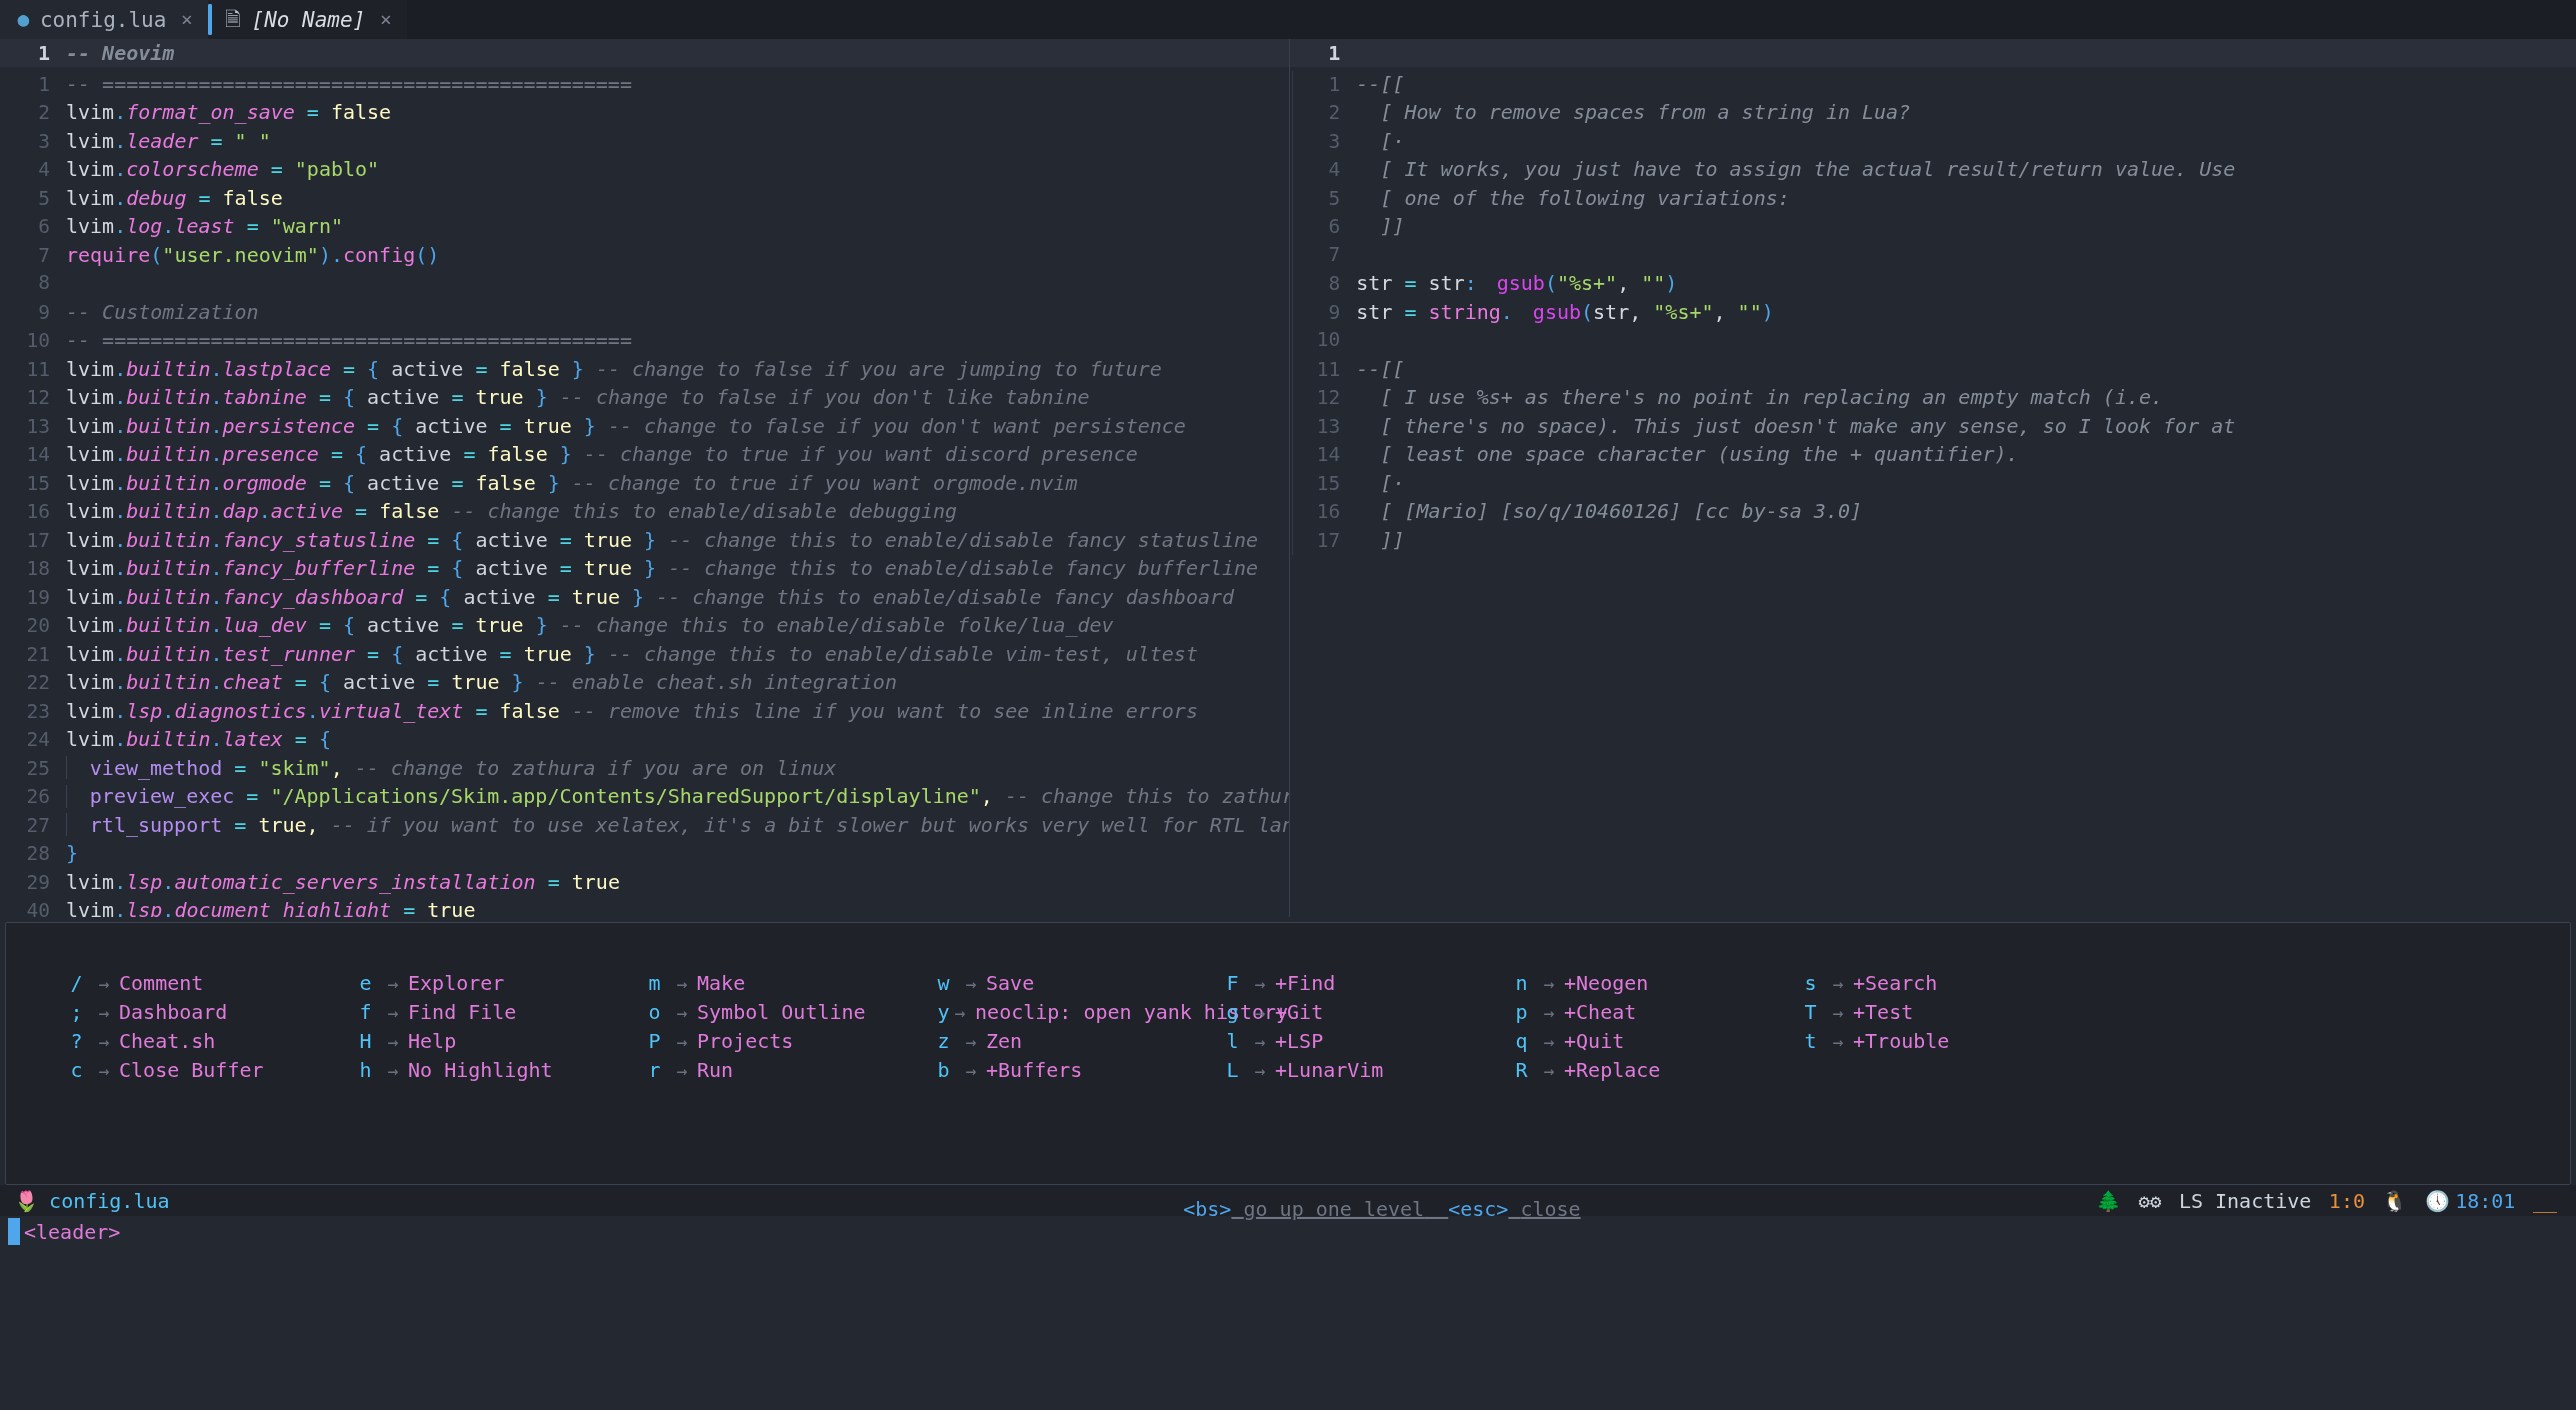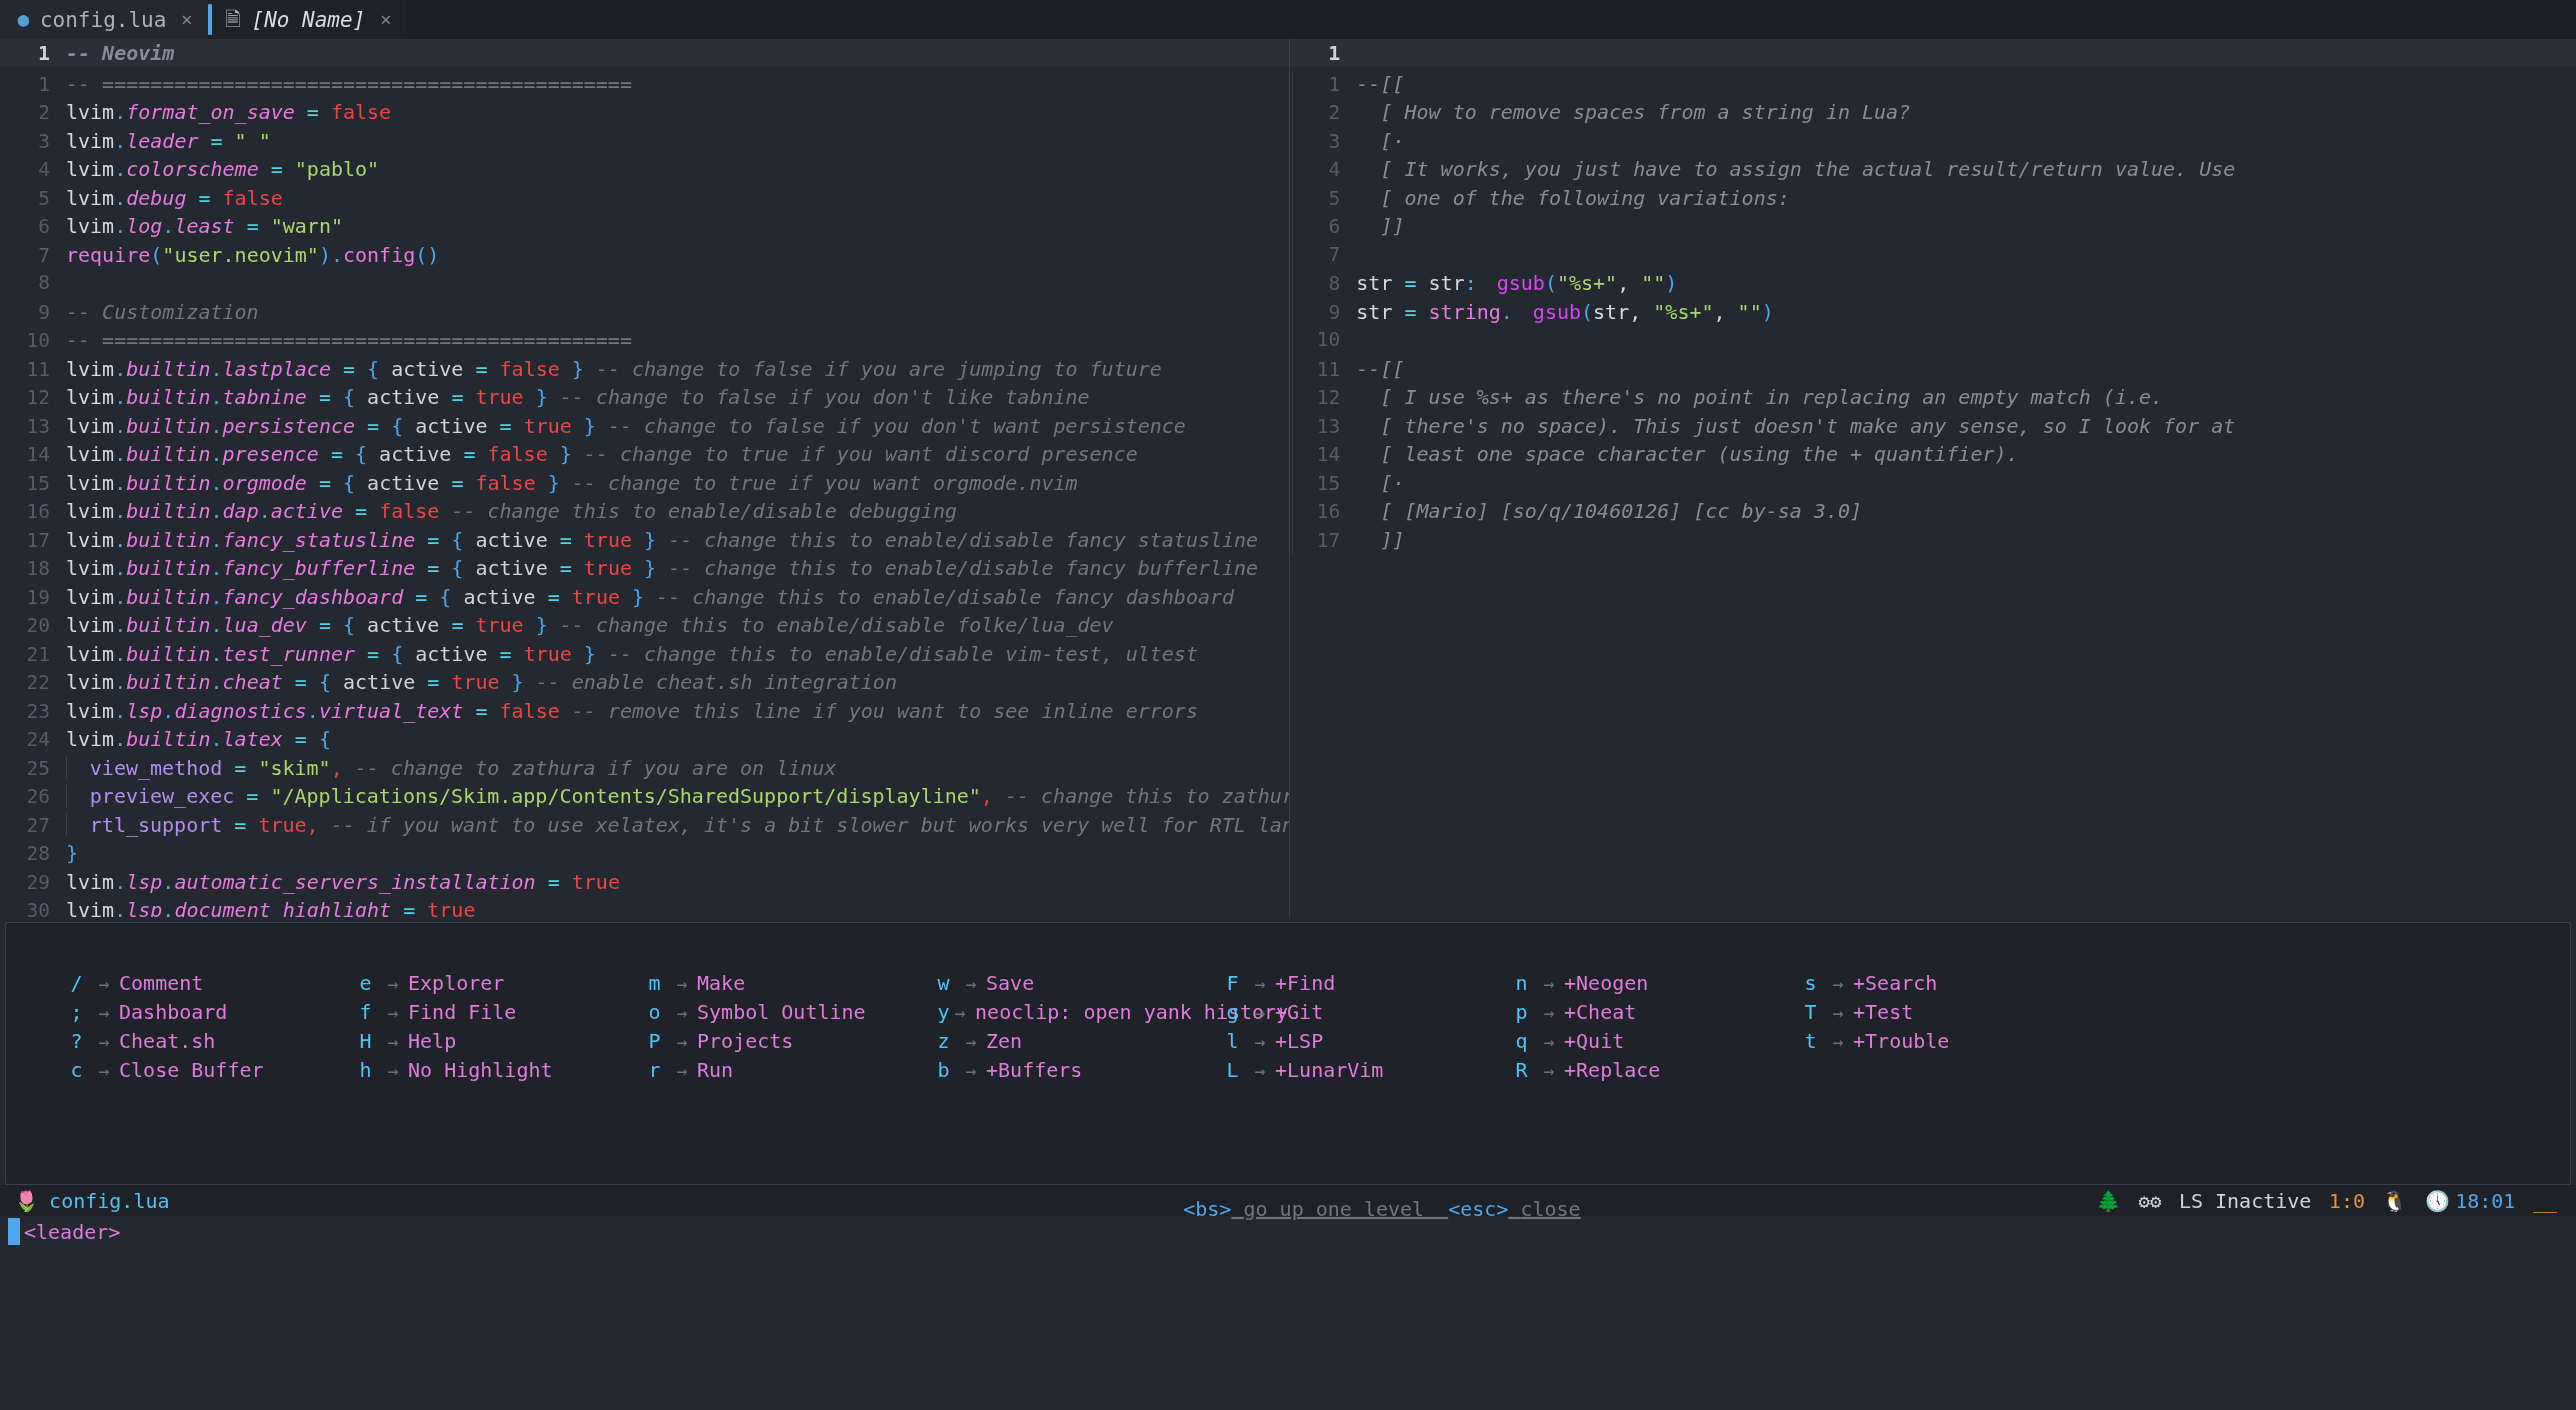--- a/index.html
+++ b/index.html
@@ -119,21 +119,21 @@
     color: #555d6b;
     font-size: 19.5px;
   }
   .ctext { white-space: pre; }
 
   
   .t-plain   { color: #d4d9e1; }
   .t-dot     { color: #4fa6ea; }
   .t-prop    { color: #e879de; font-style: italic; }
   .t-eq      { color: #4fd4e4; }
-  .t-bool    { color: #ef4444; }
+  .t-bool    { color: #fef9c3; }
   .t-str     { color: #a7d96a; }
   .t-com     { color: #6f7682; font-style: italic; }
   .t-brace   { color: #4fa6ea; }
   .t-key     { color: #b48ef0; }
   .t-fn      { color: #d946ef; margin-left: 20px; }
   .t-pink    { color: #e879de; }
   .t-white   { color: #cfd5de; }
   .t-comtxt  { color: #858d99; font-style: italic; }
 
   .indentguide {
@@ -287,21 +287,21 @@
           <div class="cline"><span class="lnum">20</span><span class="ctext"><span class="t-plain">lvim</span><span class="t-dot">.</span><span class="t-prop">builtin</span><span class="t-dot">.</span><span class="t-prop">lua_dev</span><span class="t-plain"> </span><span class="t-eq">=</span><span class="t-plain"> </span><span class="t-brace">{</span><span class="t-white"> active </span><span class="t-eq">=</span><span class="t-plain"> </span><span class="t-bool">true</span><span class="t-plain"> </span><span class="t-brace">}</span><span class="t-com"> -- change this to enable/disable folke/lua_dev</span></span></div>
           <div class="cline"><span class="lnum">21</span><span class="ctext"><span class="t-plain">lvim</span><span class="t-dot">.</span><span class="t-prop">builtin</span><span class="t-dot">.</span><span class="t-prop">test_runner</span><span class="t-plain"> </span><span class="t-eq">=</span><span class="t-plain"> </span><span class="t-brace">{</span><span class="t-white"> active </span><span class="t-eq">=</span><span class="t-plain"> </span><span class="t-bool">true</span><span class="t-plain"> </span><span class="t-brace">}</span><span class="t-com"> -- change this to enable/disable vim-test, ultest</span></span></div>
           <div class="cline"><span class="lnum">22</span><span class="ctext"><span class="t-plain">lvim</span><span class="t-dot">.</span><span class="t-prop">builtin</span><span class="t-dot">.</span><span class="t-prop">cheat</span><span class="t-plain"> </span><span class="t-eq">=</span><span class="t-plain"> </span><span class="t-brace">{</span><span class="t-white"> active </span><span class="t-eq">=</span><span class="t-plain"> </span><span class="t-bool">true</span><span class="t-plain"> </span><span class="t-brace">}</span><span class="t-com"> -- enable cheat.sh integration</span></span></div>
           <div class="cline"><span class="lnum">23</span><span class="ctext"><span class="t-plain">lvim</span><span class="t-dot">.</span><span class="t-prop">lsp</span><span class="t-dot">.</span><span class="t-prop">diagnostics</span><span class="t-dot">.</span><span class="t-prop">virtual_text</span><span class="t-plain"> </span><span class="t-eq">=</span><span class="t-plain"> </span><span class="t-bool">false</span><span class="t-com"> -- remove this line if you want to see inline errors</span></span></div>
           <div class="cline"><span class="lnum">24</span><span class="ctext"><span class="t-plain">lvim</span><span class="t-dot">.</span><span class="t-prop">builtin</span><span class="t-dot">.</span><span class="t-prop">latex</span><span class="t-plain"> </span><span class="t-eq">=</span><span class="t-plain"> </span><span class="t-brace">{</span></span></div>
           <div class="cline"><span class="lnum">25</span><span class="ctext"><span class="indentguide"></span>  <span class="t-key">view_method</span><span class="t-plain"> </span><span class="t-eq">=</span><span class="t-plain"> </span><span class="t-str">"skim"</span><span class="t-bool">,</span><span class="t-com"> -- change to zathura if you are on linux</span></span></div>
           <div class="cline"><span class="lnum">26</span><span class="ctext"><span class="indentguide"></span>  <span class="t-key">preview_exec</span><span class="t-plain"> </span><span class="t-eq">=</span><span class="t-plain"> </span><span class="t-str">"/Applications/Skim.app/Contents/SharedSupport/displayline"</span><span class="t-bool">,</span><span class="t-com"> -- change this to zathura as well</span></span></div>
           <div class="cline"><span class="lnum">27</span><span class="ctext"><span class="indentguide"></span>  <span class="t-key">rtl_support</span><span class="t-plain"> </span><span class="t-eq">=</span><span class="t-plain"> </span><span class="t-bool">true,</span><span class="t-com"> -- if you want to use xelatex, it's a bit slower but works very well for RTL langs</span></span></div>
           <div class="cline"><span class="lnum">28</span><span class="ctext"><span class="t-brace">}</span></span></div>
           <div class="cline"><span class="lnum">29</span><span class="ctext"><span class="t-plain">lvim</span><span class="t-dot">.</span><span class="t-prop">lsp</span><span class="t-dot">.</span><span class="t-prop">automatic_servers_installation</span><span class="t-plain"> </span><span class="t-eq">=</span><span class="t-plain"> </span><span class="t-bool">true</span></span></div>
-          <div class="cline"><span class="lnum">30</span><span class="ctext"><span class="t-plain">lvim</span><span class="t-dot">.</span><span class="t-prop">lsp</span><span class="t-dot">.</span><span class="t-prop">document_highlight</span><span class="t-plain"> </span><span class="t-eq">=</span><span class="t-plain"> </span><span class="t-bool">true</span></span></div>
+          <div class="cline"><span class="lnum">40</span><span class="ctext"><span class="t-plain">lvim</span><span class="t-dot">.</span><span class="t-prop">lsp</span><span class="t-dot">.</span><span class="t-prop">document_highlight</span><span class="t-plain"> </span><span class="t-eq">=</span><span class="t-plain"> </span><span class="t-bool">true</span></span></div>
         </div>
     </div>
 
     <div class="vsplit"></div>
 
     <div class="pane right">
       <div class="winbar">
         <span class="wnum">1</span>
       </div>
       <div class="codeblock" id="right-code">

